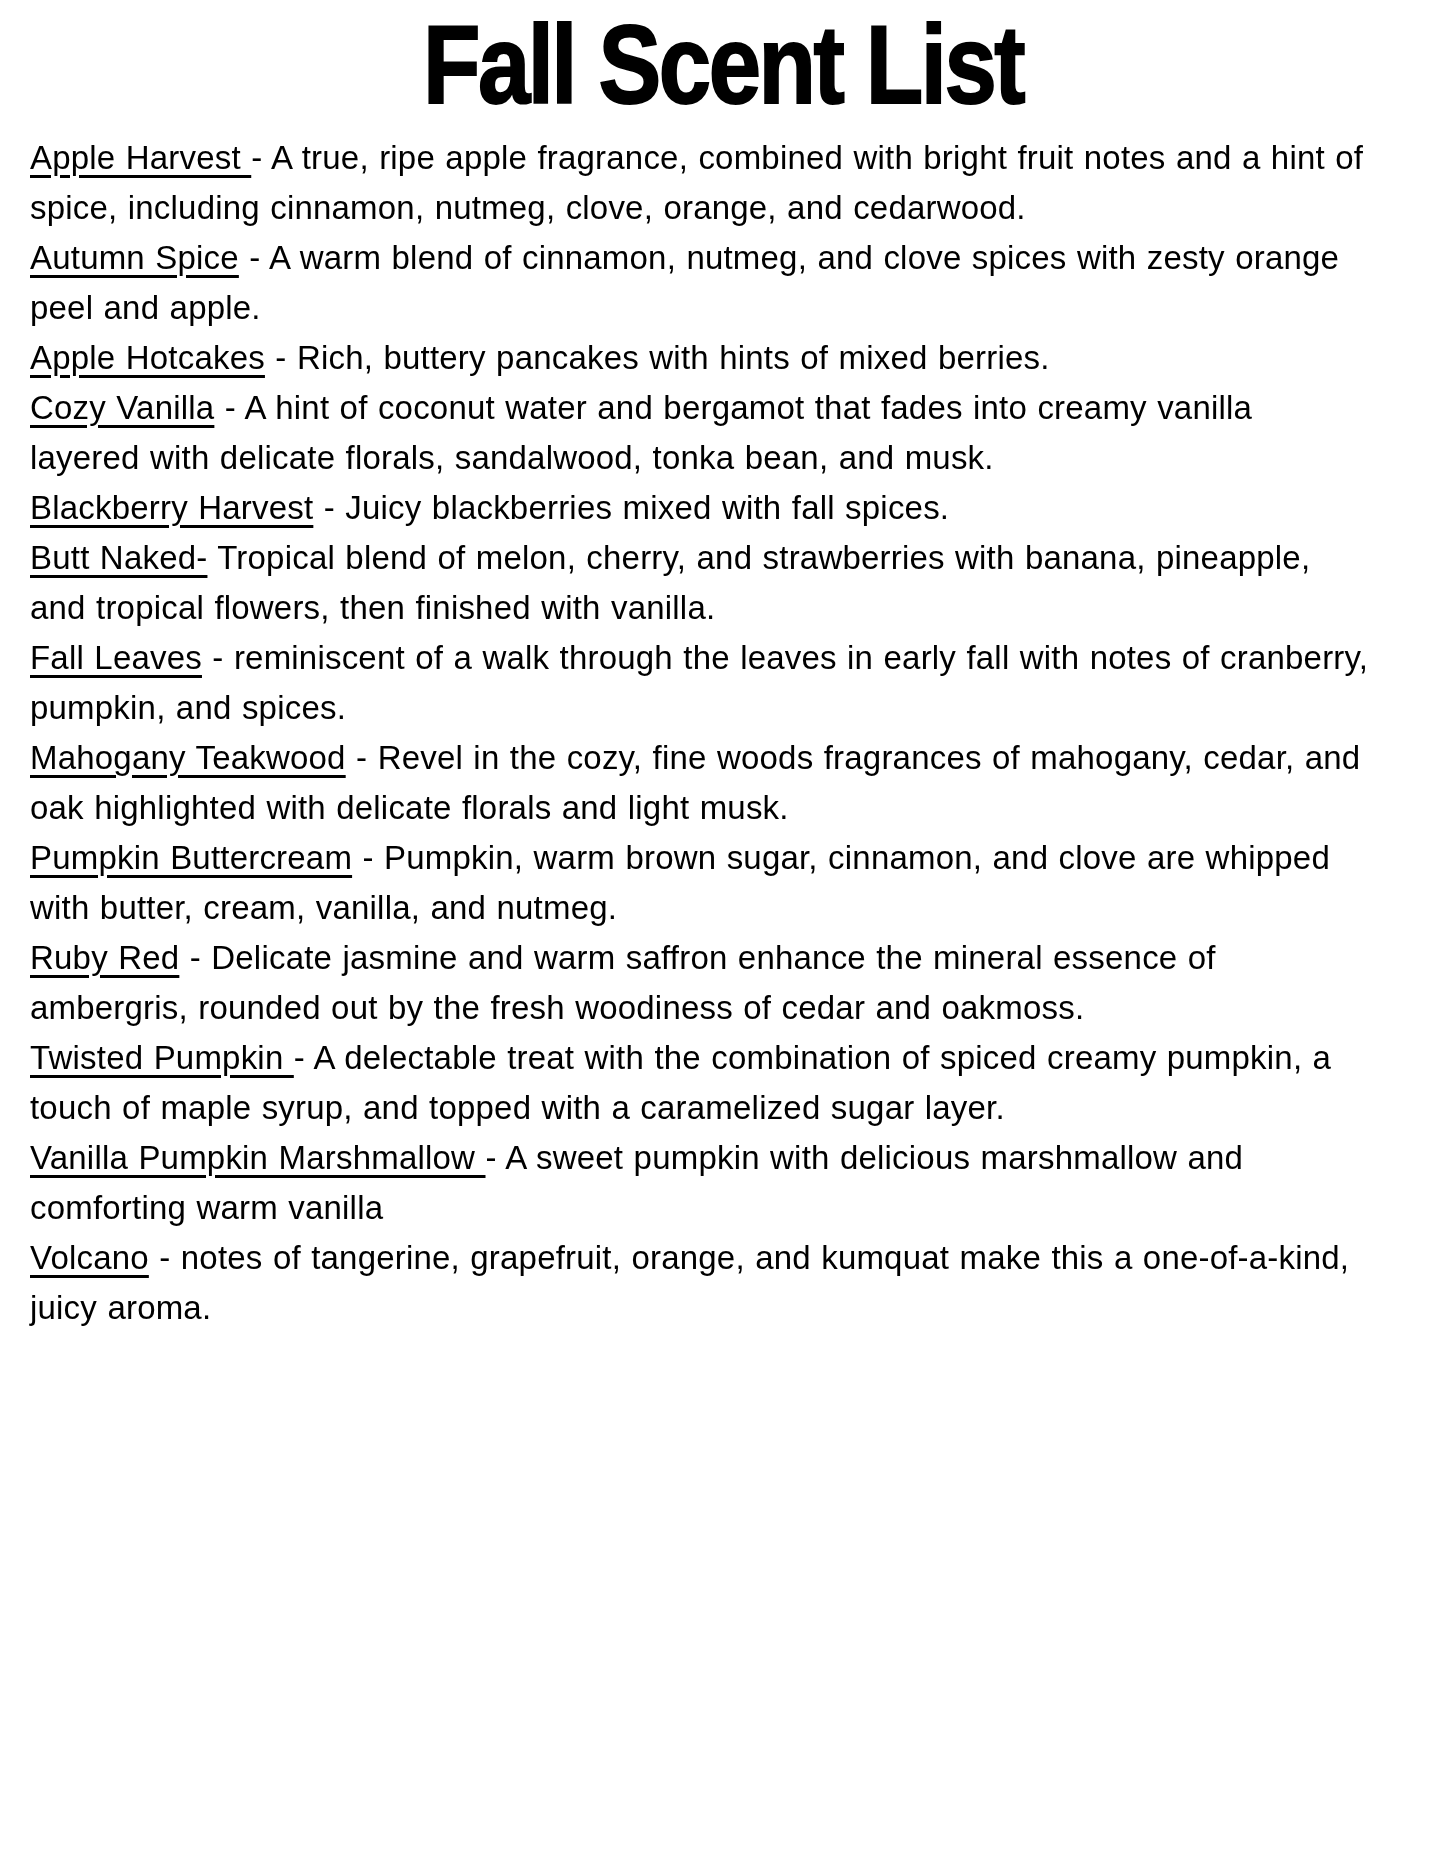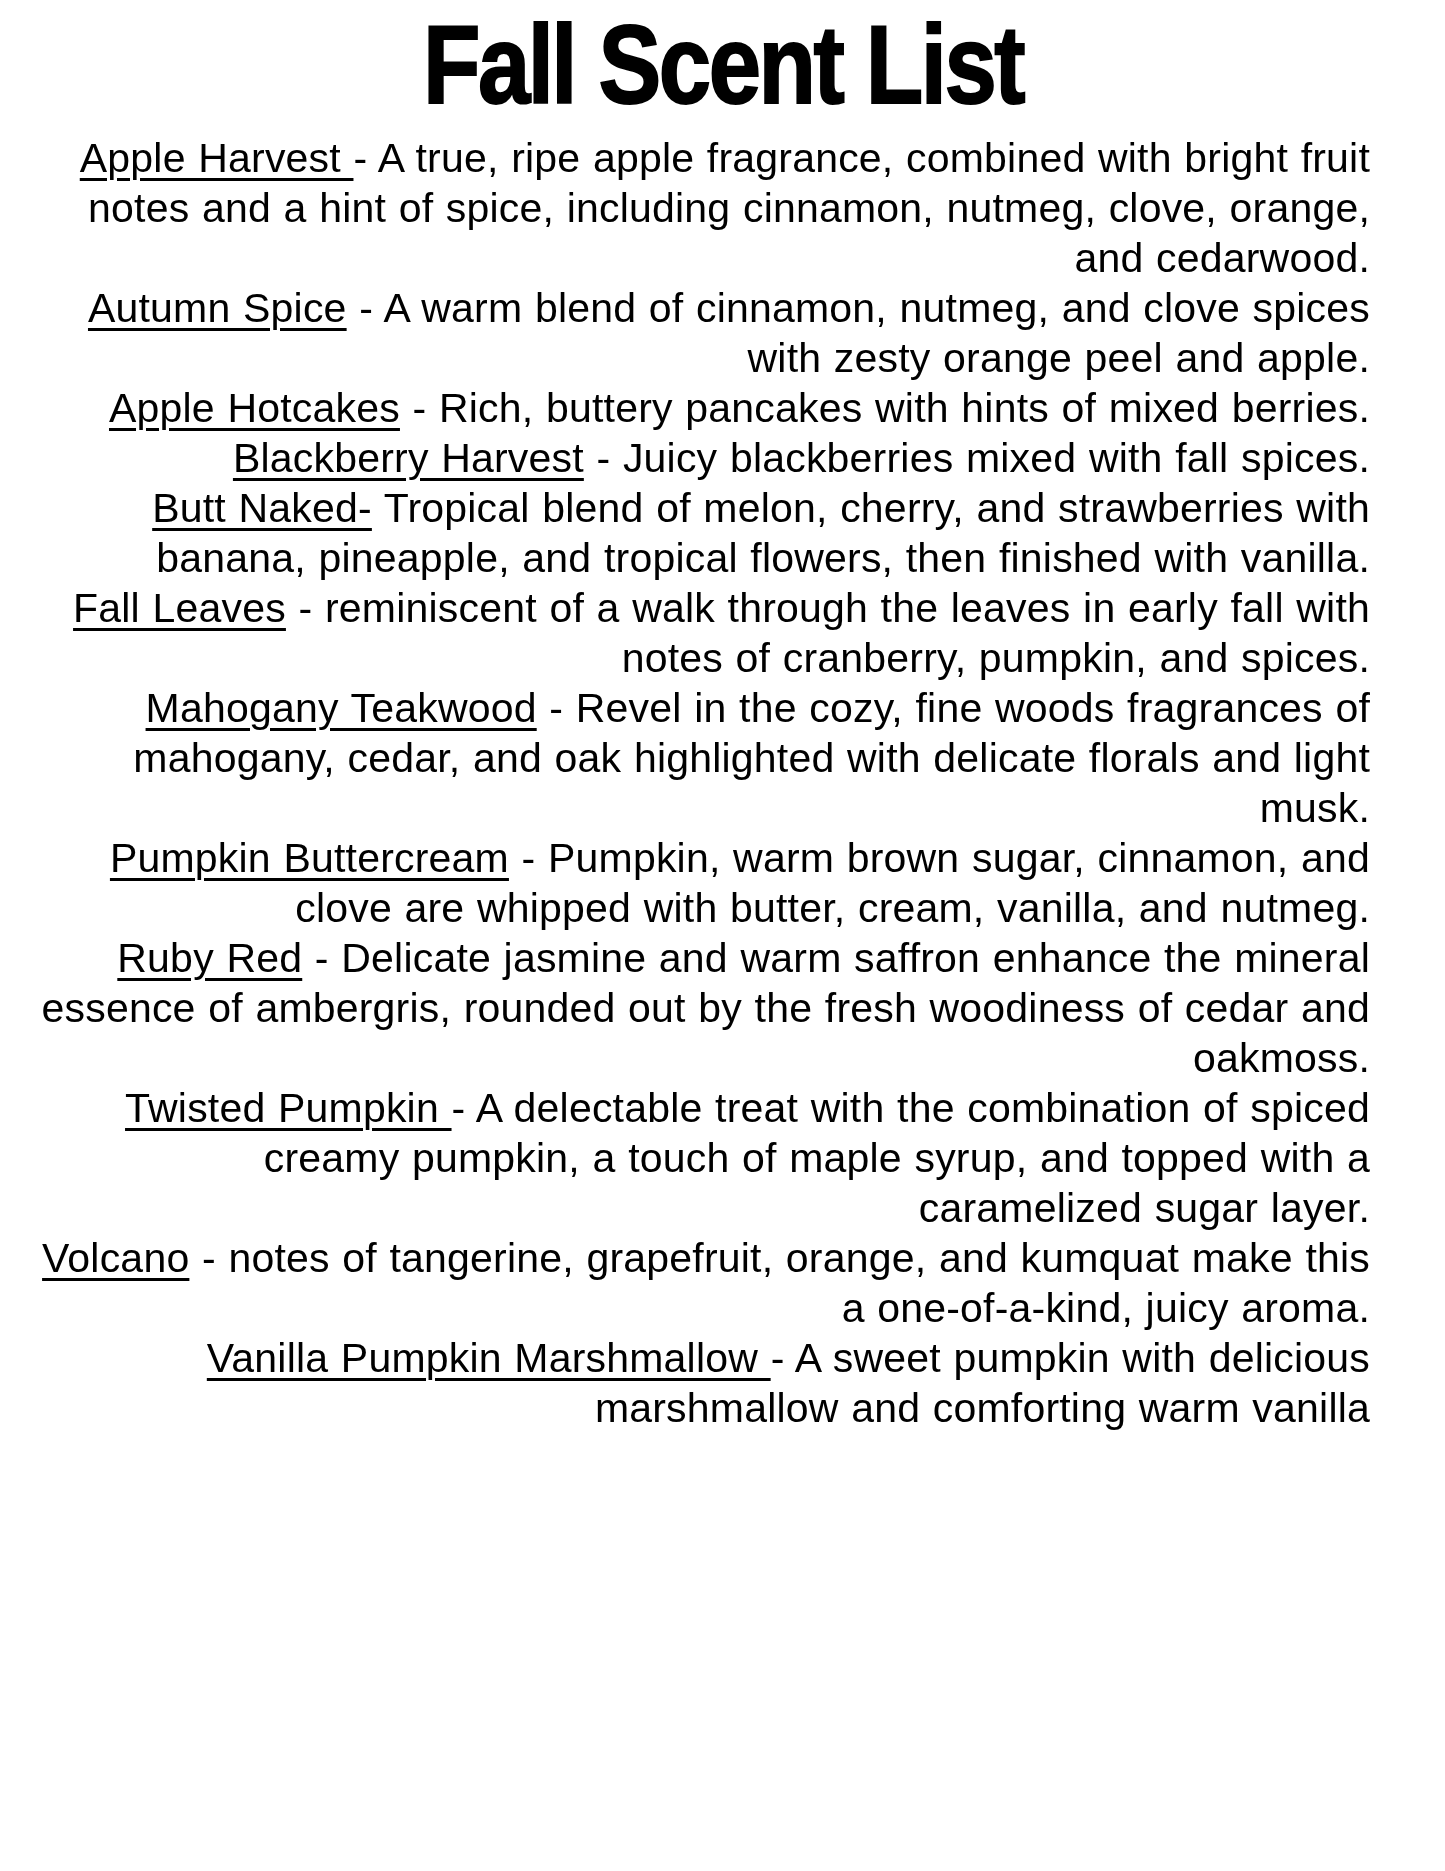--- a/index.html
+++ b/index.html
@@ -23,26 +23,25 @@
     font-size: 112px;
     font-weight: 700;
     line-height: 1.06;
     letter-spacing: -3px;
     transform: scaleX(0.84);
     transform-origin: 50% 50%;
     -webkit-text-stroke: 2px #000000;
     white-space: nowrap;
   }
   .scent-list {
-    font-size: 41px;
+    font-size: 33px;
     line-height: 50px;
     letter-spacing: 0.2px;
     word-spacing: 1px;
     max-width: 1340px;
-    text-align: right;
   }
   .scent-item {
     margin: 0;
   }
   .scent-name {
     text-decoration: underline;
     text-decoration-thickness: 2.5px;
     text-underline-offset: 6px;
   }
   .scent-sep, .scent-desc {
@@ -55,35 +54,36 @@
 <div class="page">
   <h1 class="doc-title">Fall Scent List</h1>
 
   <div class="scent-list" id="scent-list">
   <p class="scent-item"><span class="scent-name">Apple Harvest </span><span class="scent-sep">- </span><span class="scent-desc">A true, ripe apple fragrance, combined with bright fruit notes and a hint of spice, including cinnamon, nutmeg, clove, orange, and cedarwood.</span></p>
 
   <p class="scent-item"><span class="scent-name">Autumn Spice</span><span class="scent-sep"> - </span><span class="scent-desc">A warm blend of cinnamon, nutmeg, and clove spices with zesty orange peel and apple.</span></p>
 
   <p class="scent-item"><span class="scent-name">Apple Hotcakes</span><span class="scent-sep"> - </span><span class="scent-desc">Rich, buttery pancakes with hints of mixed berries.</span></p>
 
+  <p class="scent-item"><span class="scent-name">Cozy Vanilla</span><span class="scent-sep"> - </span><span class="scent-desc">A hint of coconut water and bergamot that fades into creamy vanilla layered with delicate florals, sandalwood, tonka bean, and musk.</span></p>
 
 
   <p class="scent-item"><span class="scent-name">Blackberry Harvest</span><span class="scent-sep"> - </span><span class="scent-desc">Juicy blackberries mixed with fall spices.</span></p>
 
   <p class="scent-item"><span class="scent-name">Butt Naked-</span><span class="scent-sep"> </span><span class="scent-desc">Tropical blend of melon, cherry, and strawberries with banana, pineapple, and tropical flowers, then finished with vanilla.</span></p>
 
   <p class="scent-item"><span class="scent-name">Fall Leaves</span><span class="scent-sep"> - </span><span class="scent-desc">reminiscent of a walk through the leaves in early fall with notes of cranberry, pumpkin, and spices.</span></p>
 
 
   <p class="scent-item"><span class="scent-name">Mahogany Teakwood</span><span class="scent-sep"> - </span><span class="scent-desc">Revel in the cozy, fine woods fragrances of mahogany, cedar, and oak highlighted with delicate florals and light musk.</span></p>
 
   <p class="scent-item"><span class="scent-name">Pumpkin Buttercream</span><span class="scent-sep"> - </span><span class="scent-desc">Pumpkin, warm brown sugar, cinnamon, and clove are whipped with butter, cream, vanilla, and nutmeg.</span></p>
 
 
   <p class="scent-item"><span class="scent-name">Ruby Red</span><span class="scent-sep"> - </span><span class="scent-desc">Delicate jasmine and warm saffron enhance the mineral essence of ambergris, rounded out by the fresh woodiness of cedar and oakmoss.</span></p>
 
   <p class="scent-item"><span class="scent-name">Twisted Pumpkin </span><span class="scent-sep">- </span><span class="scent-desc">A delectable treat with the combination of spiced creamy pumpkin, a touch of maple syrup, and topped with a caramelized sugar layer.</span></p>
 
+  <p class="scent-item"><span class="scent-name">Vanilla Pumpkin Marshmallow </span><span class="scent-sep">- </span><span class="scent-desc">A sweet pumpkin with delicious marshmallow and comforting warm vanilla</span></p>
+
   <p class="scent-item"><span class="scent-name">Volcano</span><span class="scent-sep"> - </span><span class="scent-desc">notes of tangerine, grapefruit, orange, and kumquat make this a one-of-a-kind, juicy aroma.</span></p>
-
-  <p class="scent-item"><span class="scent-name">Vanilla Pumpkin Marshmallow </span><span class="scent-sep">- </span><span class="scent-desc">A sweet pumpkin with delicious marshmallow and comforting warm vanilla</span></p>
 </div>
 </div>
 
 </body></html>

